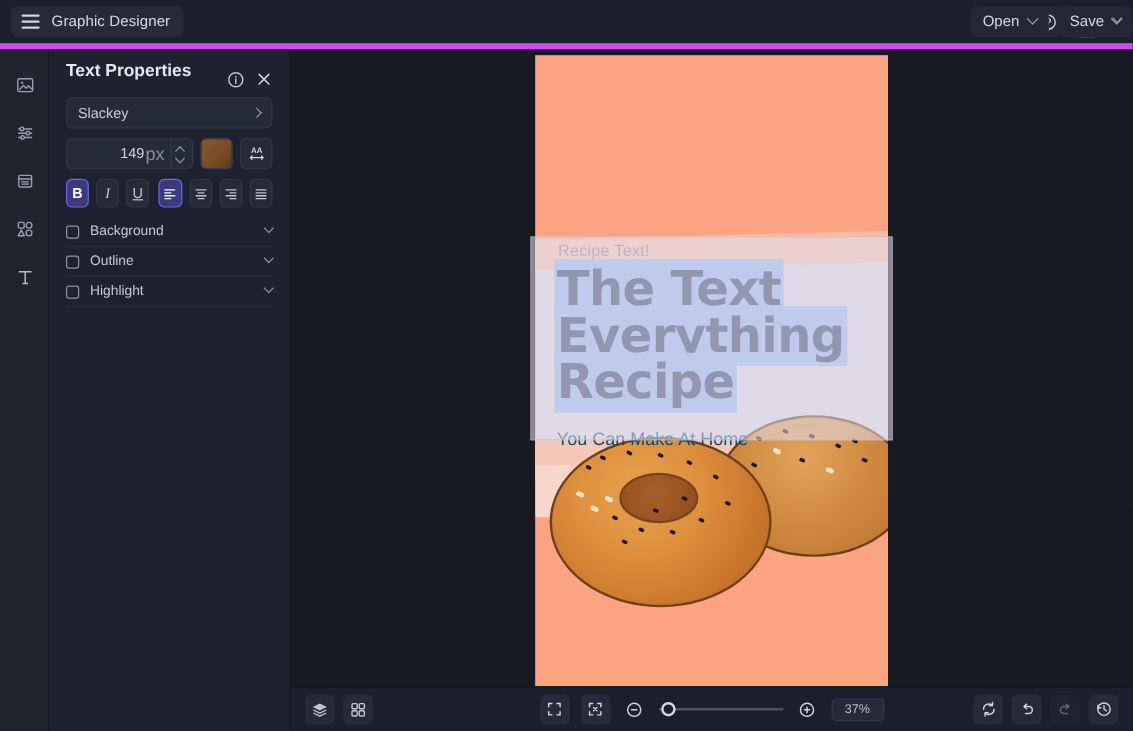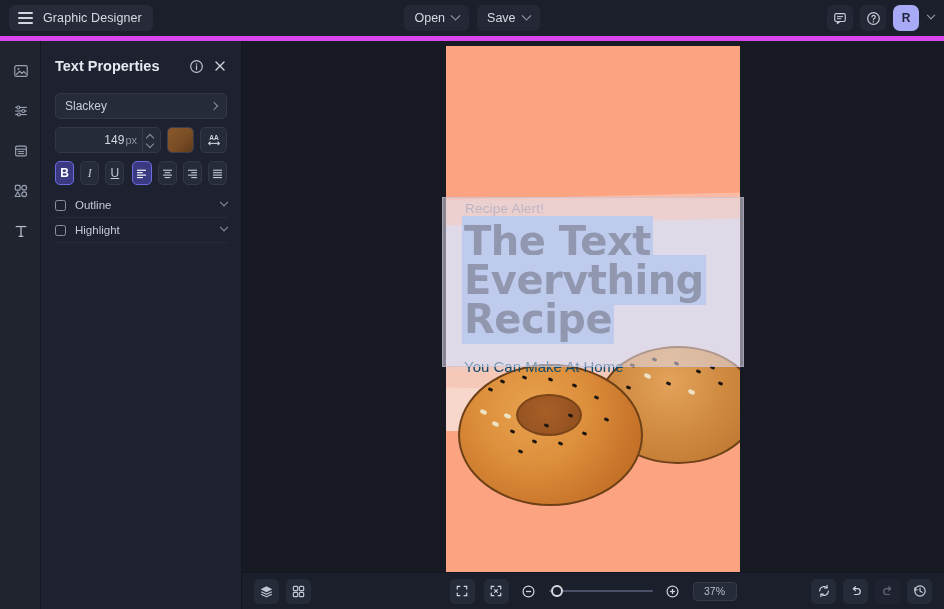--- a/index.html
+++ b/index.html
@@ -20,21 +20,21 @@
   }
   .app-chip {
     display: flex; align-items: center; gap: 10px;
     margin-left: 9px; padding: 6px 11px 6px 9px;
     border-radius: 6px; background: #272b39;
   }
   .hamburger { width: 15px; height: 12px; display: flex; flex-direction: column; justify-content: space-between; }
   .hamburger i { display: block; height: 1.6px; background: #d3d6e0; border-radius: 1px; }
   .app-name { color: #d8dbe4; font-size: 12.5px; letter-spacing: .1px; }
 
-  .topbar-center { position: absolute; left: 0; right: 0; display: flex; justify-content: center; gap: 8px; }
+  .topbar-center { position: absolute; left: 0; right: 0; display: flex; justify-content: flex-end; gap: 8px; }
   .menu-btn {
     display: flex; align-items: center; gap: 7px;
     padding: 6px 10px; border-radius: 6px; background: #242836;
     color: #d6d9e3; font-size: 12.5px;
   }
   .chev {
     width: 7px; height: 7px; border-right: 1.4px solid #9ea3b5; border-bottom: 1.4px solid #9ea3b5;
     transform: rotate(45deg) translate(-2px,-2px);
   }
   .topbar-right { margin-left: auto; display: flex; align-items: center; gap: 7px; margin-right: 10px; }
@@ -63,42 +63,42 @@
     width: 41px; height: 40px; display: flex; align-items: center; justify-content: center;
   }
   .rail-item svg { display: block; }
 
   
   .panel {
     position: absolute; left: 41px; top: 41px; width: 201px; height: 568px;
     background: #1e2230; border-right: 1px solid #141721;
     padding: 10px 14px;
   }
-  .panel-head { display: flex; align-items: center; height: 30px; margin-bottom: 12px; }
+  .panel-head { display: flex; height: 30px; margin-bottom: 0; }
   .panel-title { color: #e6e8ef; font-size: 14.5px; font-weight: bold; }
   .panel-head-icons { margin-left: auto; display: flex; align-items: center; gap: 9px; }
 
   .field {
     height: 26px; background: #262b3a; border: 1px solid #333849; border-radius: 5px;
     display: flex; align-items: center; padding: 0 9px; margin-bottom: 8px;
   }
   .field .val { color: #c9cdd9; font-size: 12px; }
   .field .arrow {
     margin-left: auto; width: 6px; height: 6px;
     border-right: 1.4px solid #8c92a5; border-top: 1.4px solid #8c92a5;
     transform: rotate(45deg);
   }
 
   .row { display: flex; gap: 6px; margin-bottom: 8px; }
   .size-box {
     flex: 1; height: 26px; background: #262b3a; border: 1px solid #333849; border-radius: 5px;
     display: flex; align-items: center; justify-content: flex-end; padding: 0 4px 0 8px;
   }
   .size-num { color: #d2d6e1; font-size: 12px; }
-  .size-unit { color: #8c92a5; font-size: 11px; margin-left: 1px; margin-right: 5px; }
+  .size-unit { color: #8c92a5; font-size: 15px; margin-left: 1px; margin-right: 5px; }
   .spinner { display: flex; flex-direction: column; gap: 3px; padding-left: 4px; border-left: 1px solid #343a4c; height: 100%; justify-content: center; padding-right:2px;}
   .sp-up, .sp-dn { width: 7px; height: 5px; position: relative; }
   .sp-up::after, .sp-dn::after {
     content: ""; position: absolute; left: 0; top: 1px; width: 5px; height: 5px;
     border-left: 1.3px solid #8c92a5; border-top: 1.3px solid #8c92a5;
   }
   .sp-up::after { transform: rotate(45deg); }
   .sp-dn::after { transform: rotate(225deg); top: -1px; }
   .swatch {
     width: 27px; height: 26px; border-radius: 5px; border: 1px solid #3a3f51;
@@ -401,20 +401,25 @@
         <svg width="13" height="13" viewBox="0 0 16 16">
           <line x1="2.5" y1="4" x2="13.5" y2="4" stroke="#c2c6d3" stroke-width="1.4"></line>
           <line x1="2.5" y1="7" x2="13.5" y2="7" stroke="#c2c6d3" stroke-width="1.4"></line>
           <line x1="2.5" y1="10" x2="13.5" y2="10" stroke="#c2c6d3" stroke-width="1.4"></line>
           <line x1="2.5" y1="13" x2="13.5" y2="13" stroke="#c2c6d3" stroke-width="1.4"></line>
         </svg>
       </div>
     </div>
 
 
+    <div class="check-row">
+      <span class="cbx"></span>
+      <span class="check-label">Background</span>
+      <span class="dchev"></span>
+    </div>
     <div class="check-row">
       <span class="cbx"></span>
       <span class="check-label">Outline</span>
       <span class="dchev"></span>
     </div>
     <div class="check-row">
       <span class="cbx"></span>
       <span class="check-label">Highlight</span>
       <span class="dchev"></span>
     </div>
@@ -458,21 +463,21 @@
           <span class="seed" style="left:72px;top:74px"></span>
           <span class="seed" style="left:50px;top:64px"></span>
           <span class="seed l" style="left:32px;top:56px"></span>
           <span class="seed l" style="left:44px;top:48px"></span>
           <span class="seed" style="left:58px;top:84px"></span>
           <span class="seed" style="left:108px;top:48px"></span>
           <span class="seed" style="left:84px;top:58px"></span>
         </div>
       </div>
 
-      <div class="kicker">Recipe Alert!</div>
+      <div class="kicker">Recipe Text!</div>
       <div class="headline">
         <span class="hl">The Text</span><br>
         <span class="hl">Everything</span><br>
         <span class="hl">Recipe</span>
       </div>
       <div class="subline">You Can Make At Home</div>
     </div>
     <div class="selection-overlay"></div>
   </div>
 

